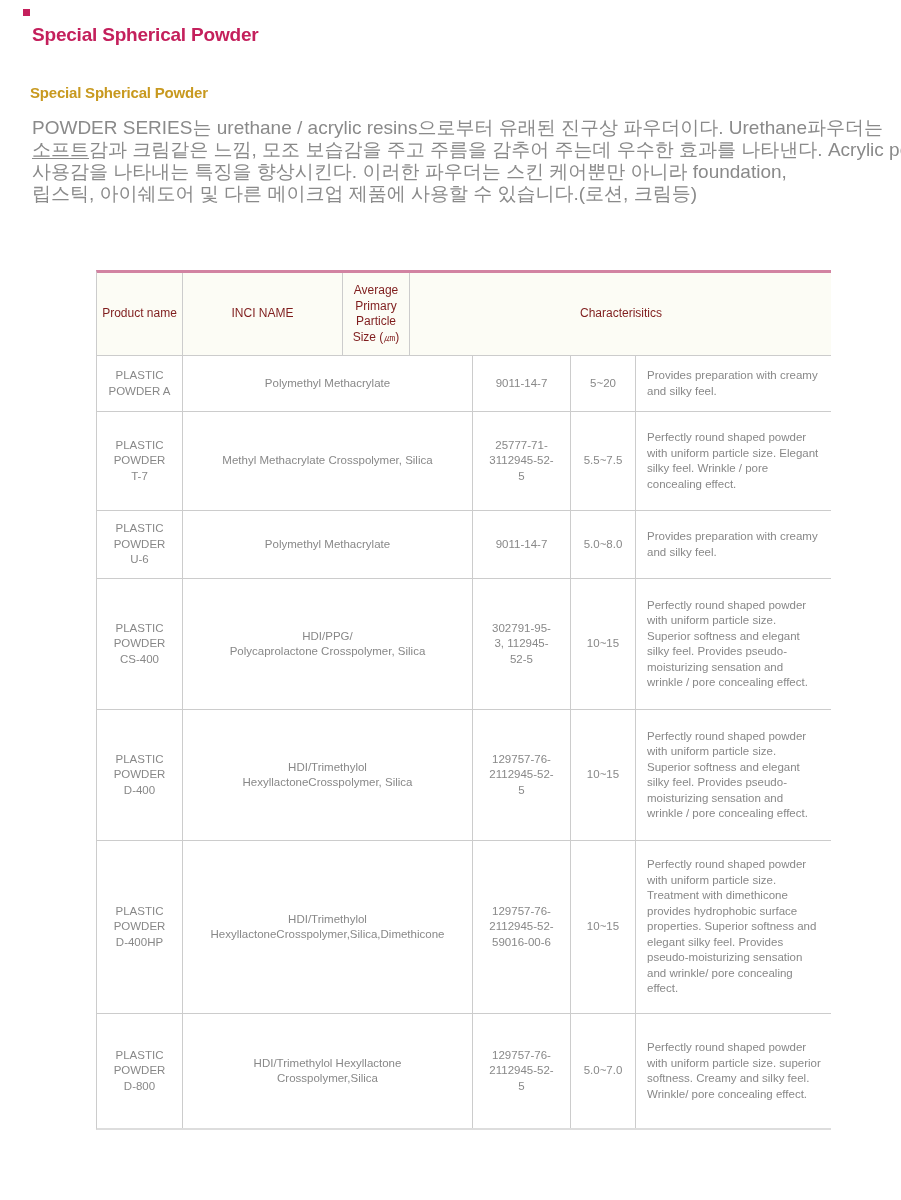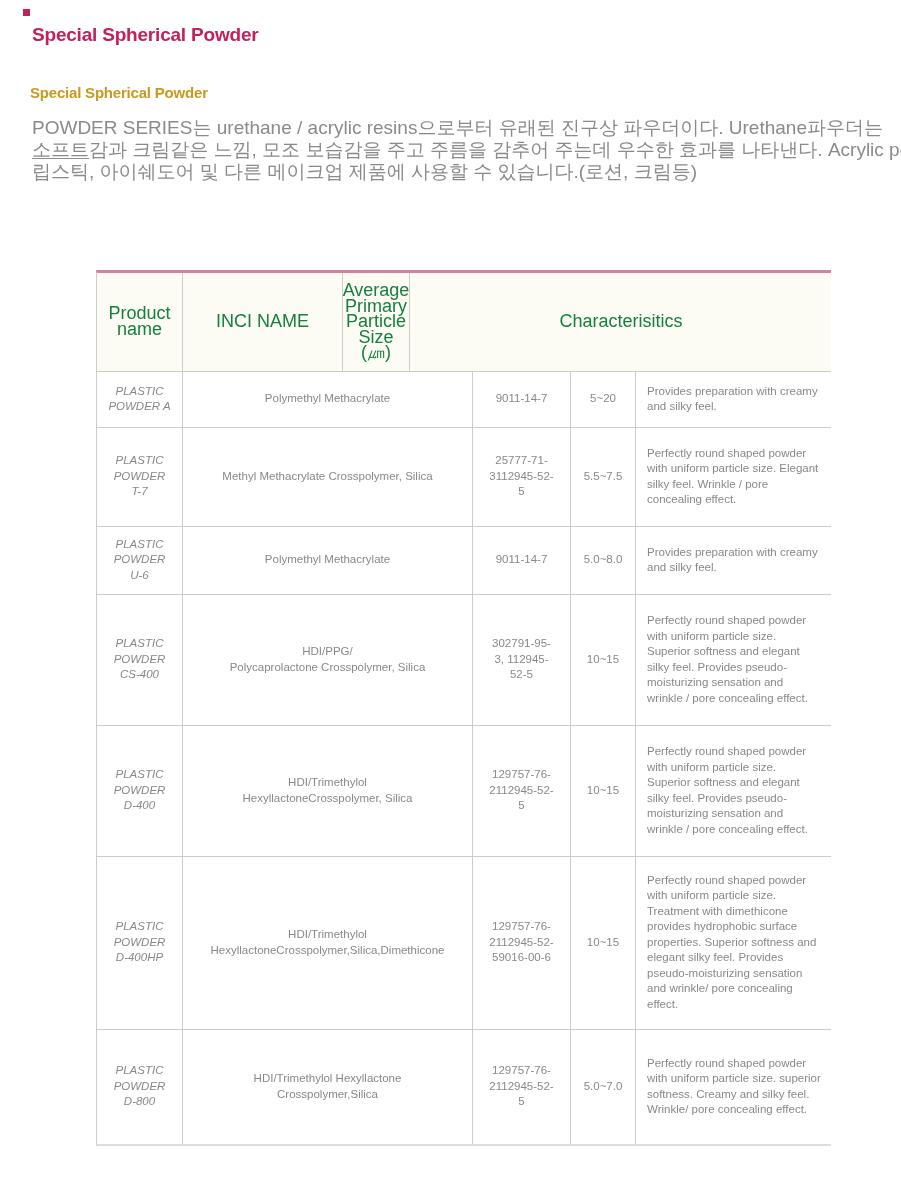--- a/index.html
+++ b/index.html
@@ -20,25 +20,25 @@
   .hrow{display:flex;min-height:60px;background:#fcfcf5;border-bottom:1px solid #cccccc;}
   .row{display:flex;border-bottom:1px solid #cccccc;background:#ffffff;}
   .tbody .row:last-child{border-bottom:none;}
 
   .cell{display:flex;align-items:center;justify-content:center;box-sizing:border-box;
     border-right:1px solid #cccccc;padding:10px 4px;text-align:center;
     font-size:11.5px;line-height:15.5px;color:#888888;white-space:pre-line;}
   .cell.last{border-right:none;justify-content:flex-start;text-align:left;
     padding-left:11px;padding-right:10px;white-space:normal;}
 
-  .hcell{font-size:18px;color:#15803d;}
+  .hcell{font-size:12px;color:#7f1d1d;}
   
   .h1{width:86px;} .h2{width:160px;} .h3{width:95px;} .h4{width:67px;} .h5{flex:1;}
   
-  .b1{width:86px;font-style:italic;} .b2{width:290px;} .b3{width:98px;} .b4{width:65px;} .b5{flex:1;}
+  .b1{width:86px;} .b2{width:290px;} .b3{width:98px;} .b4{width:65px;} .b5{flex:1;}
 
   .tbody .row:nth-child(1){min-height:55px;}
   .tbody .row:nth-child(2){min-height:98px;}
   .tbody .row:nth-child(3){min-height:67px;}
   .tbody .row:nth-child(4){min-height:130px;}
   .tbody .row:nth-child(5){min-height:130px;}
   .tbody .row:nth-child(6){min-height:172px;}
   .tbody .row:nth-child(7){min-height:114px;}
 </style>
 </head>
@@ -46,20 +46,21 @@
 
 <div class="page">
 
   <div class="bullet"></div>
   <div class="title">Special Spherical Powder</div>
   <div class="subtitle">Special Spherical Powder</div>
 
   <div class="intro">
     <div class="line">POWDER SERIES는 urethane / acrylic resins으로부터 유래된 진구상 파우더이다. Urethane파우더는</div>
     <div class="line"><span class="u">소프트</span><span>감과 크림같은 느낌, 모조 보습감을 주고 주름을 감추어 주는데 우수한 효과를 나타낸다. Acrylic power는 좋은</span></div>
+    <div class="line">사용감을 나타내는 특징을 향상시킨다. 이러한 파우더는 스킨 케어뿐만 아니라 foundation,</div>
     <div class="line">립스틱, 아이쉐도어 및 다른 메이크업 제품에 사용할 수 있습니다.(로션, 크림등)</div>
   </div>
 
   <div class="spec-table">
 
     <div class="hrow">
       <div class="cell hcell h1">Product name</div>
       <div class="cell hcell h2">INCI NAME</div>
       <div class="cell hcell h4">Average Primary Particle Size (㎛)</div>
       <div class="cell hcell h5 last" style="justify-content:center;text-align:center;">Characterisitics</div>

